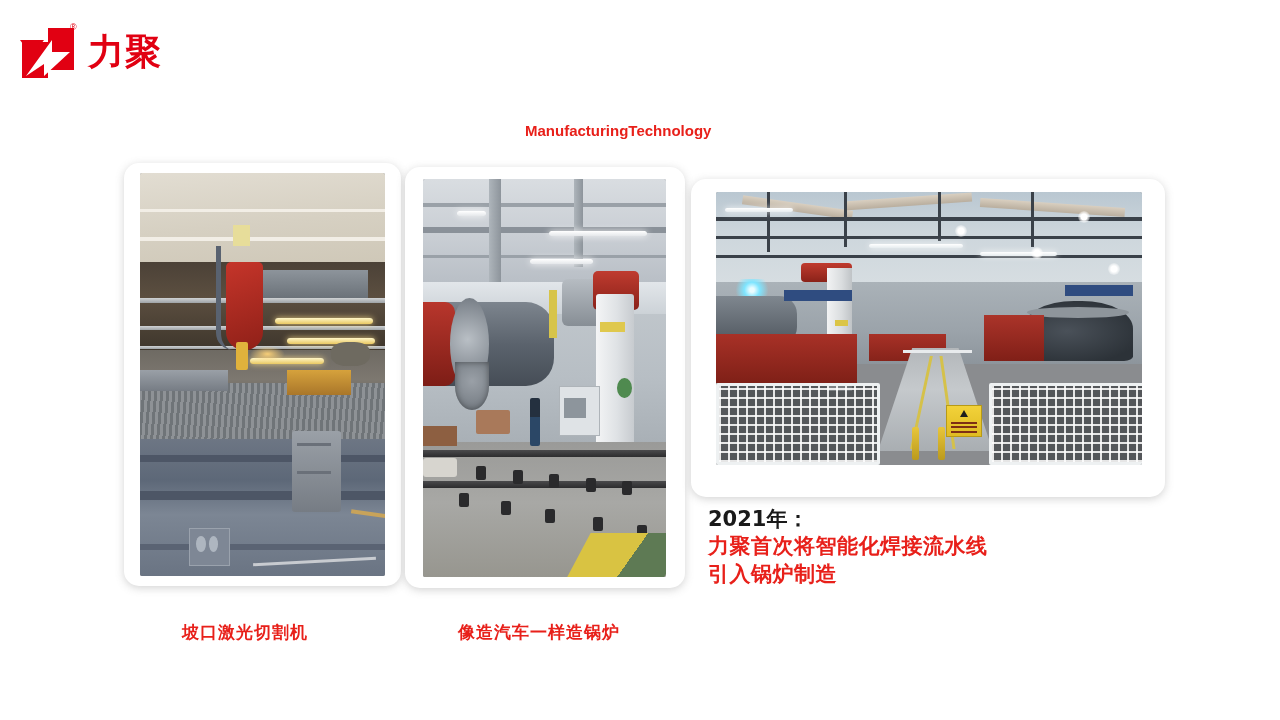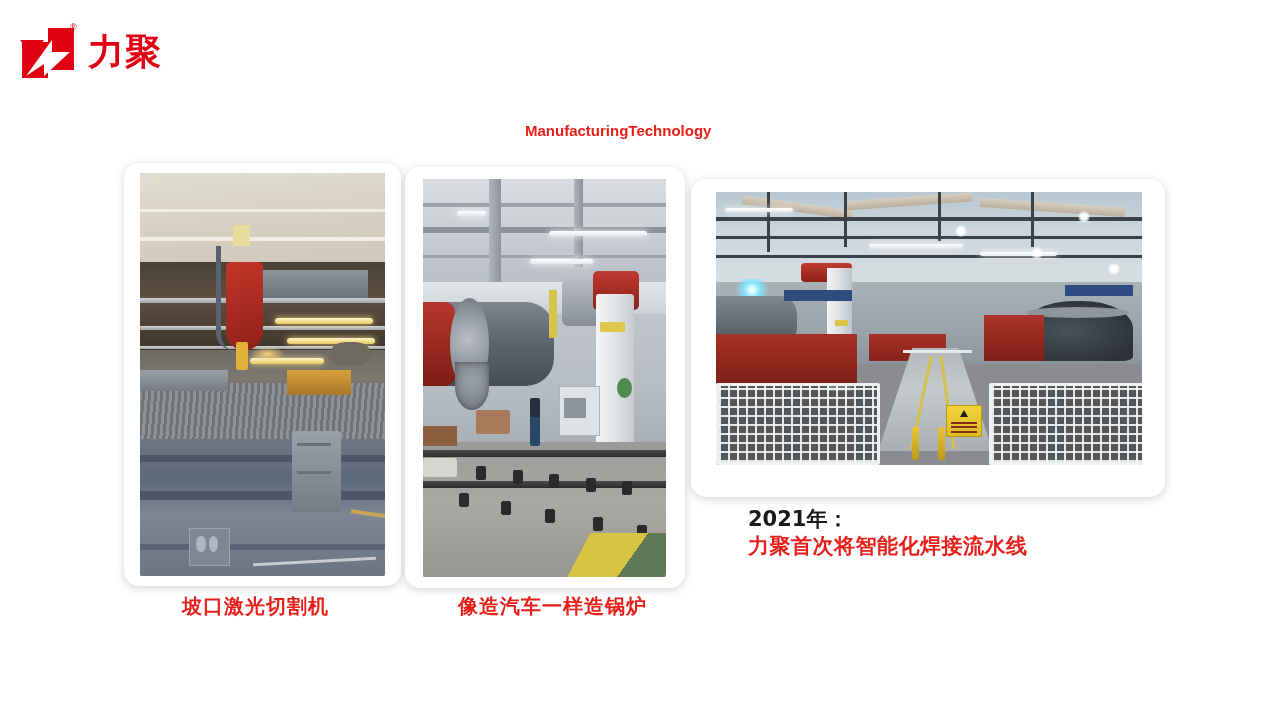--- a/index.html
+++ b/index.html
@@ -95,35 +95,36 @@
   }
   #photo-1 { left: 16px; top: 10px; width: 245px; height: 403px; border-radius: 2px; }
   #photo-2 { left: 18px; top: 12px; width: 243px; height: 398px; border-radius: 2px; }
   #photo-3 { left: 25px; top: 13px; width: 426px; height: 273px; border-radius: 2px; }
 
   .photo-inner { position: absolute; inset: 0; }
 
   
   .caption {
     position: absolute;
-    font-size: 20px;
+    font-size: 17px;
     font-weight: bold;
     color: #E8201A;
     letter-spacing: 1px;
     white-space: nowrap;
     line-height: 1;
     font-family: "DejaVu Sans", "Liberation Sans", sans-serif;
+    margin-top: 28px;
   }
   #caption-1 { left: 182px; top: 596px; }
   #caption-2 { left: 458px; top: 596px; }
 
   
   #note-block {
     position: absolute;
-    left: 748px;
+    left: 708px;
     top: 506px;
     line-height: 1.30;
     white-space: nowrap;
   }
   #note-year {
     font-size: 21px;
     font-weight: bold;
     color: #1a1a1a;
     font-family: "DejaVu Sans", "Liberation Sans", sans-serif;
   }
@@ -412,13 +413,14 @@
         <div class="p3-sign-bar" style="top:84%;"></div>
       </div>
     </div>
   </div>
 
 </div>
 
 <div id="note-block">
   <div id="note-year">2021年：</div>
   <div class="note-line">力聚首次将智能化焊接流水线</div>
+  <div class="note-line">引入锅炉制造</div>
 </div>
 
 </body></html>

